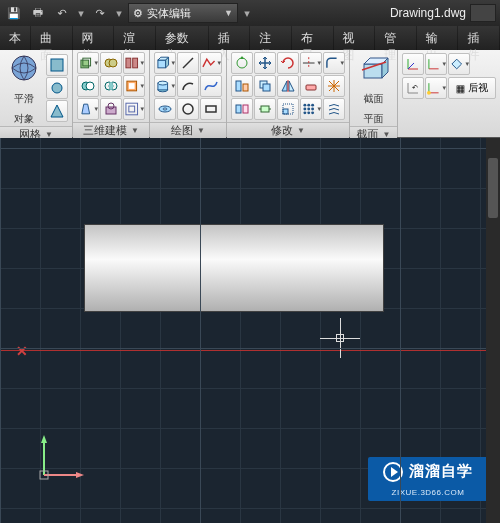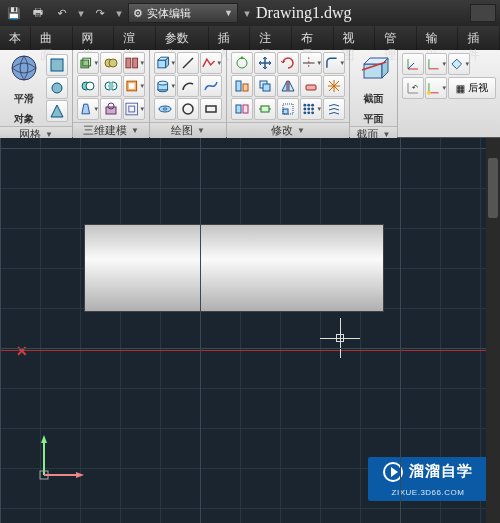--- a/index.html
+++ b/index.html
@@ -37,24 +37,23 @@
     height: 20px;
     padding: 0 4px;
     color: #eee;
     gap: 4px;
     min-width: 110px;
   }
   .workspace-select .gear { font-size: 11px; }
   .workspace-select .dd2 { margin-left: auto; font-size: 9px; color: #ccc; }
   .title-text {
     flex: 1;
-    text-align: left;
+    text-align: right;
     color: #eee;
-    font-size: 16px;
-    font-family: Liberation Serif, serif;
+    font-size: 12px;
   }
   .search-box {
     width: 26px; height: 18px;
     background: #444;
     border: 1px solid #222;
   }
 
   
   .menubar {
     height: 24px;
@@ -103,21 +102,20 @@
   }
   .panel-label .dd3 { font-size: 8px; color: #555; }
 
   .bigbtn {
     width: 40px;
     display: flex; flex-direction: column;
     align-items: center; justify-content: flex-end;
     gap: 9px;
     font-size: 11px;
     color: #333;
-    font-weight: bold;
   }
   .bigbtn .ico {
     width: 32px; height: 32px;
     display: flex; align-items: center; justify-content: center;
     font-size: 20px;
   }
   .bigbtn .sublabel { font-size: 10px; line-height: 11px; text-align: center; }
 
   .icon-grid {
     display: flex;

